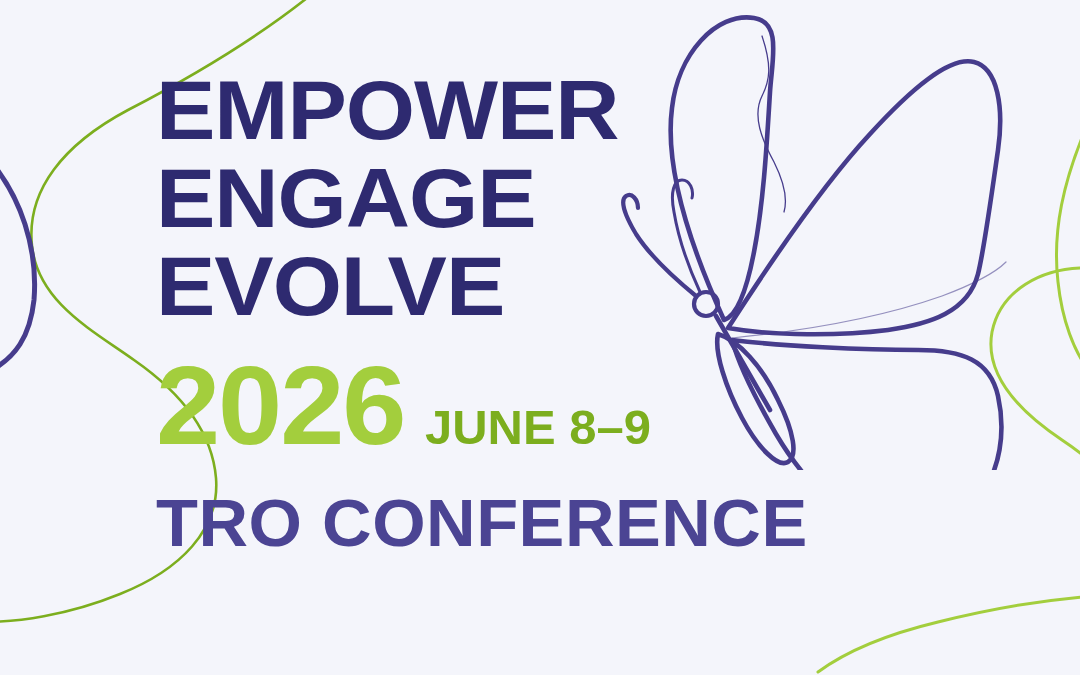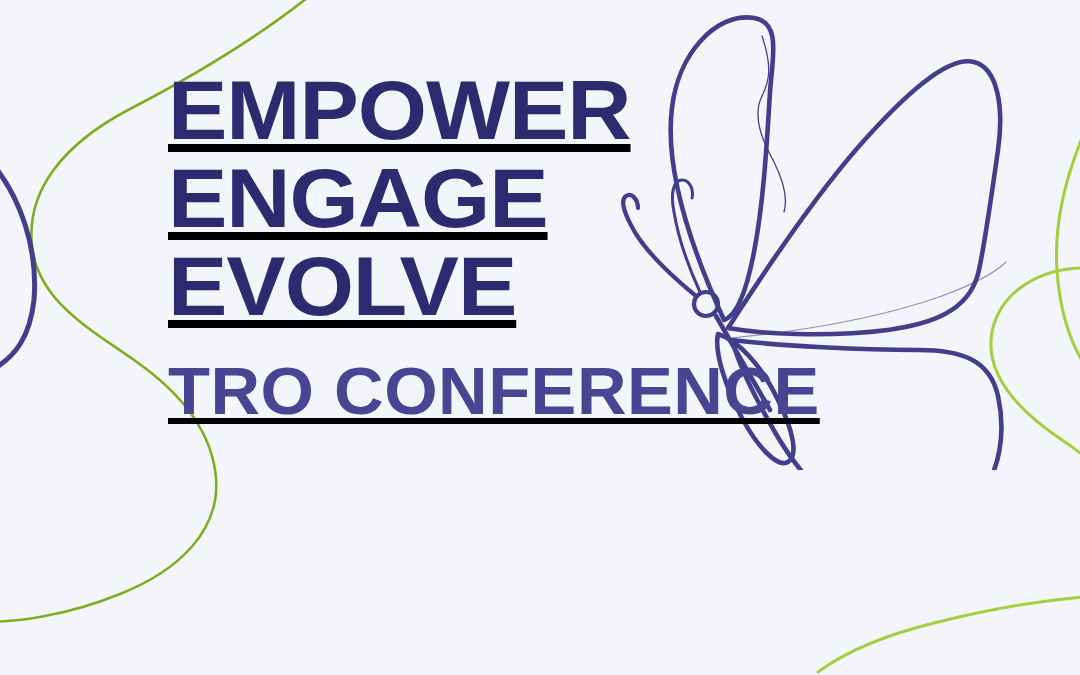--- a/index.html
+++ b/index.html
@@ -29,24 +29,23 @@
   }
   #butterfly {
     position: absolute;
     left: 612px;
     top: 0px;
     width: 400px;
     height: 470px;
   }
   #text-block {
     position: absolute;
-    left: 168px;
+    left: 156px;
     top: 66px;
     width: 760px;
-    text-decoration: underline;
   }
   .headline-line {
     display: block;
     font-family: "Liberation Sans", sans-serif;
     font-weight: bold;
     font-size: 84px;
     line-height: 88px;
     letter-spacing: -1px;
     color: #2E2A70;
     white-space: nowrap;
@@ -132,17 +131,21 @@
     <path d="M 88 292 C 76 266, 66 236, 62 212 C 58 192, 62 180, 70 180 C 78 180, 82 190, 80 198" stroke="#463C8C" stroke-width="3" fill="none" stroke-linecap="round"></path>
 
     <path d="M 120 338 C 180 332, 262 320, 330 296 C 362 284, 384 272, 394 262" stroke="#463C8C" stroke-width="1.2" fill="none" stroke-linecap="round" opacity="0.55"></path>
   </svg>
 
   <div id="text-block">
     <span class="headline-line">EMPOWER</span>
     <span class="headline-line">ENGAGE</span>
     <span class="headline-line">EVOLVE</span>
 
+    <div id="year-row">
+      <span id="year">2026</span>
+      <span id="dates">JUNE 8–9</span>
+    </div>
 
     <span id="conference">TRO CONFERENCE</span>
   </div>
 
 </div>
 
 </body></html>

